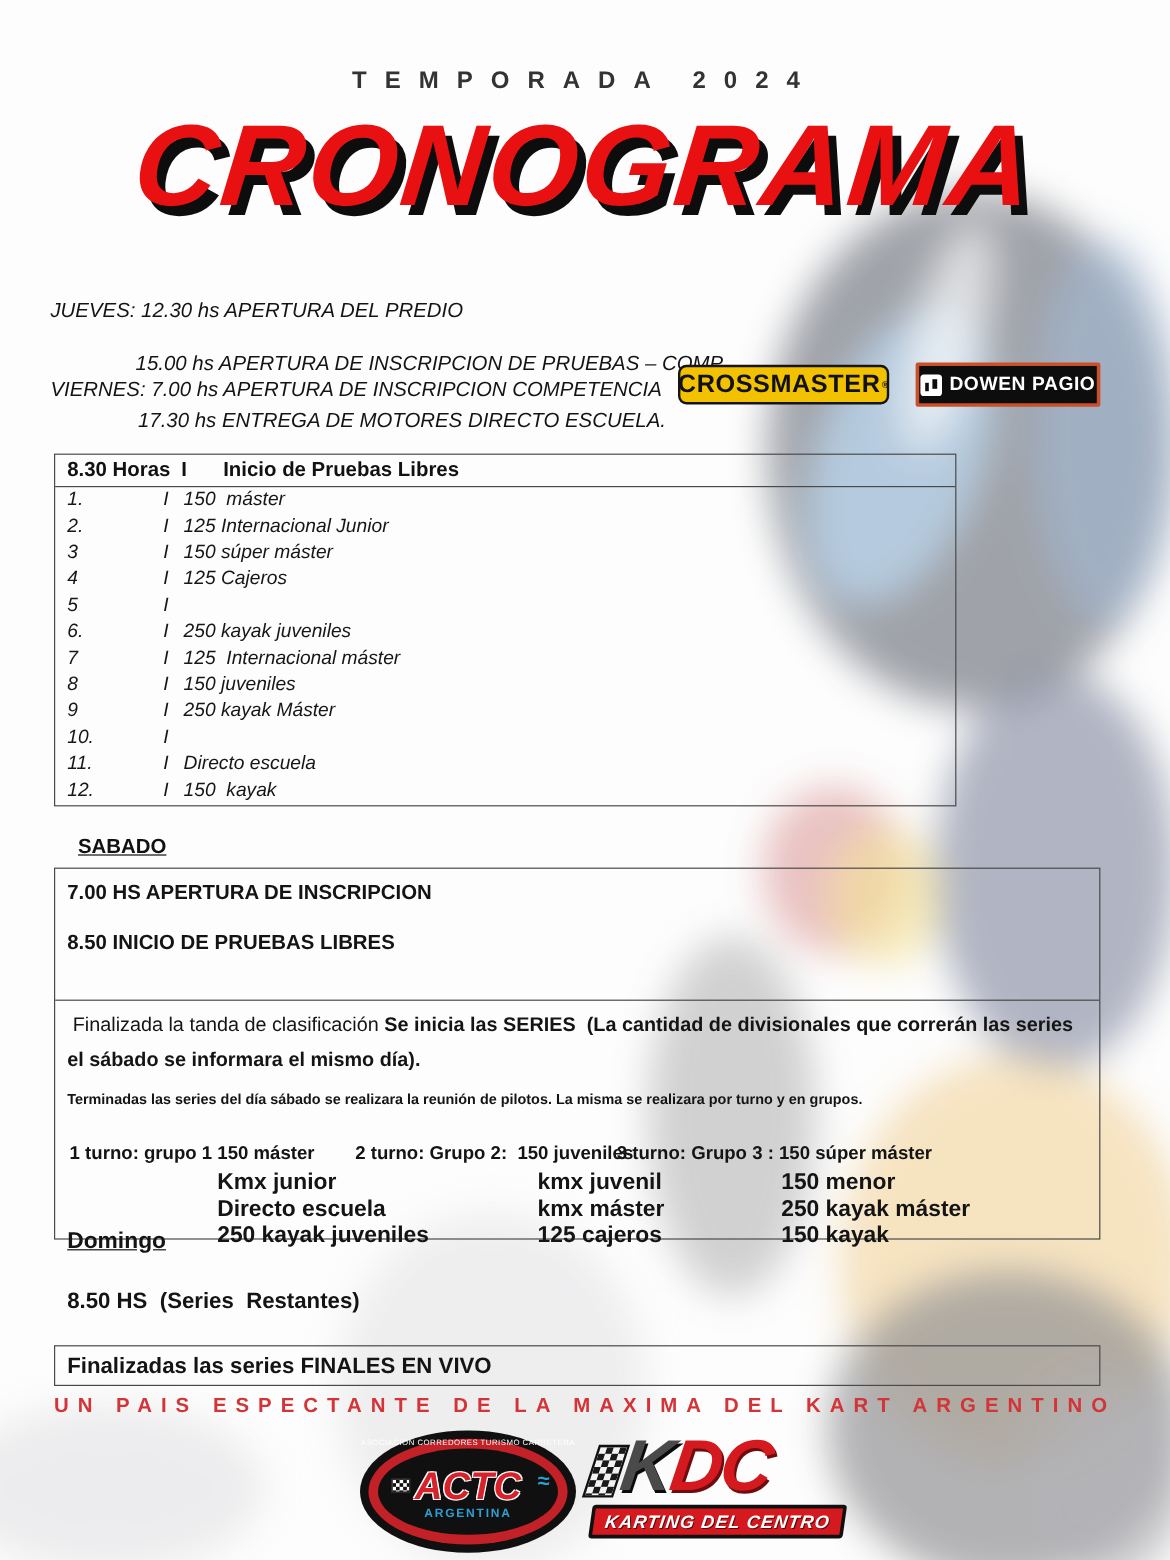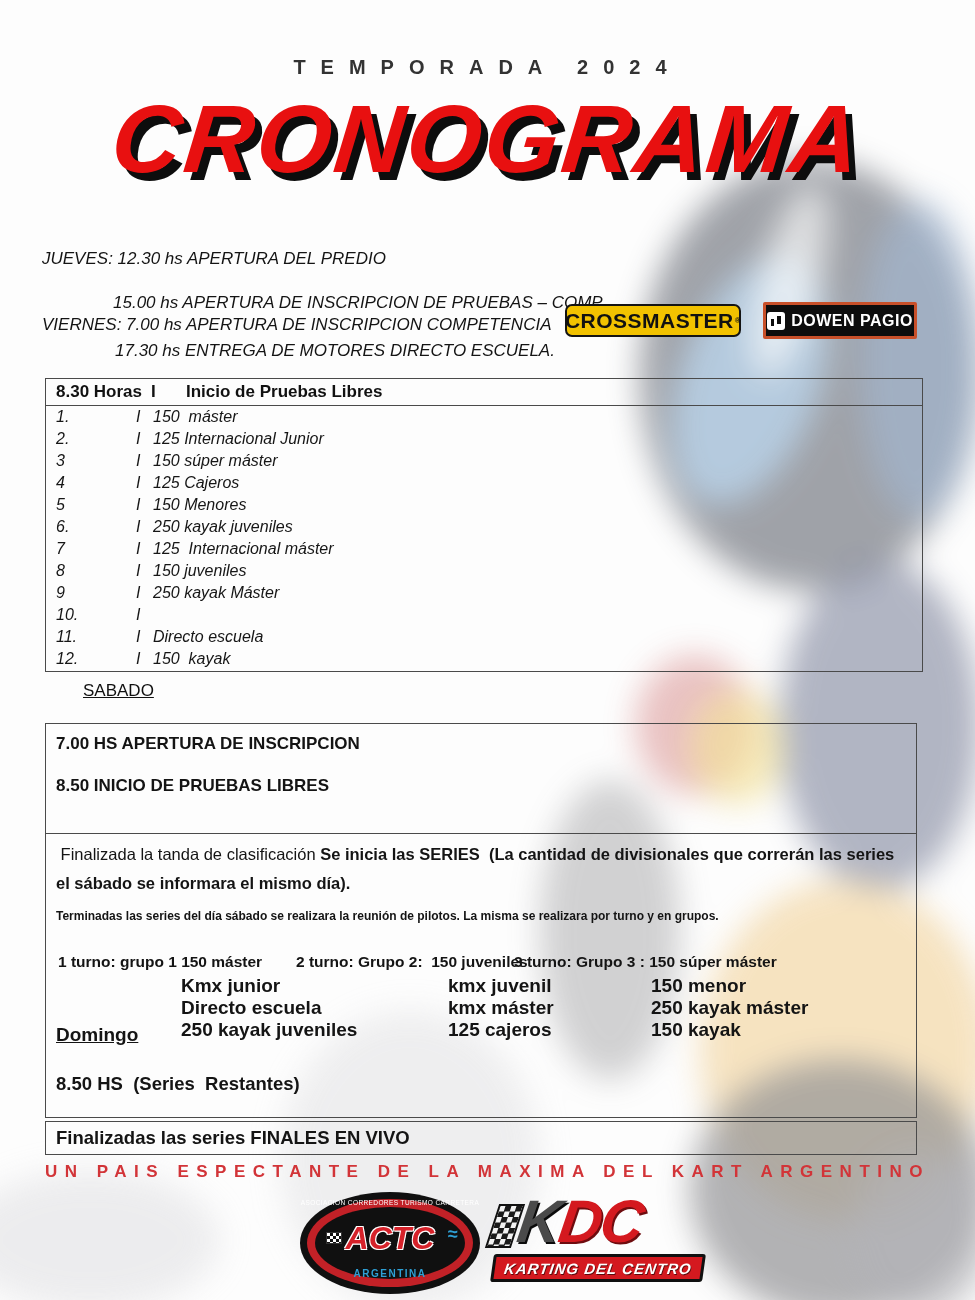--- a/index.html
+++ b/index.html
@@ -48,34 +48,34 @@
   .crossmaster sup { font-size:8px; margin-left:1px; }
   .dowen { position:absolute; left:763px; top:302px; width:154px; height:37px;
            background:#0d0d0d; border:3px solid #c8502a; border-radius:2px;
            display:flex; align-items:center; justify-content:center; gap:6px;
            color:#fff; font-size:16px; font-weight:900; letter-spacing:.5px; }
   .dp-icon { width:18px; height:18px; background:#fff; border-radius:3px; position:relative; flex:0 0 auto; }
   .dp-icon::before { content:""; position:absolute; left:4px; top:7px; width:3px; height:7px; background:#0d0d0d; }
   .dp-icon::after  { content:""; position:absolute; left:10px; top:4px; width:4px; height:8px; background:#0d0d0d; }
 
   
-  .tbl { position:absolute; left:45px; top:378px; width:878px; height:294px;
+  .tbl { position:absolute; left:45px; top:378px; width:752px; height:294px;
          border:1.6px solid #4a4a4a; background:transparent; }
   .tbl-head { display:grid; grid-template-columns:95px 35px 1fr; align-items:center;
               height:27px; padding-left:10px; font-size:17px; font-weight:bold; color:#111;
               border-bottom:1.6px solid #4a4a4a; }
   .tbl-row  { display:grid; grid-template-columns:80px 17px 1fr; align-items:center;
               height:22px; padding-left:10px; font-size:16px; font-style:italic; color:#161616; }
   .tbl-row .lbl, .pre { white-space:pre-wrap; }
 
-  .sabado-h { position:absolute; left:65px; top:681px; font-size:17px; font-weight:normal;
-              text-decoration:underline; color:#111;margin-left:18px; }
-
-  
-  .box2 { position:absolute; left:45px; top:723px; width:872px; height:395px;
+  .sabado-h { position:absolute; left:65px; top:696px; font-size:17px; font-weight:bold;
+              text-decoration:underline; color:#111; }
+
+  
+  .box2 { position:absolute; left:45px; top:723px; width:872px; height:310px;
           border:1.5px solid #4a4a4a; }
   .box2 > div { position:absolute; color:#141414; }
   .b2l1 { left:10px; top:10px;  font-size:17px; font-weight:bold; }
   .b2l2 { left:10px; top:52px;  font-size:17px; font-weight:bold; }
   .b2clasif { left:10px; top:88px; font-size:16.5px; }
   .b2div { left:0; right:0; top:109px; border-top:1.5px solid #4a4a4a; height:0; }
   .b2series { left:10px; top:116px; width:855px; font-size:16.5px; line-height:29px; }
   .b2reunion { left:10px; top:178px; width:860px; font-size:12px; font-weight:bold; line-height:29px; }
   .turno-title { top:229px; font-size:15.5px; font-weight:bold; }
   .tt1 { left:12px; }  .tt2 { left:250px; } .tt3 { left:468px; }
@@ -97,21 +97,21 @@
   .actc { position:absolute; left:300px; top:1192px; width:180px; height:102px; }
   .actc-outer { position:absolute; inset:0; background:#101010; border-radius:50%; }
   .actc-mid   { position:absolute; inset:7px; background:#c22127; border-radius:50%; }
   .actc-inner { position:absolute; inset:15px; background:#101010; border-radius:50%; }
   .actc-ring  { position:absolute; top:7px; left:0; right:0; text-align:center;
                 font-size:6.5px; color:#fff; letter-spacing:.4px; }
   .actc-name  { position:absolute; top:28px; left:0; right:0; text-align:center;
                 font-size:32px; font-weight:900; font-style:italic; color:#d6222a;
                 text-shadow:-1px -1px 0 #fff, 1px -1px 0 #fff, -1px 1px 0 #fff, 1px 1px 0 #fff; }
   .actc-country { position:absolute; top:64px; left:0; right:0; text-align:center;
-                  font-size:10px; font-weight:bold; letter-spacing:1.5px; color:#2e9fd4;margin-top:12px; }
+                  font-size:10px; font-weight:bold; letter-spacing:1.5px; color:#2e9fd4; }
   .actc-flag { position:absolute; left:26px; top:40px; width:16px; height:12px;
                background:repeating-conic-gradient(#111 0% 25%, #fff 0% 50%) 0 0/6px 6px; border:1px solid #333; }
   .actc-wave { position:absolute; right:22px; top:32px; font-size:18px; font-weight:bold; color:#2e9fd4; }
 
   
   .kdc { position:absolute; left:492px; top:1198px; width:225px; height:95px; }
   .kdc-letters { position:absolute; left:26px; top:-8px; font-size:60px; font-weight:900;
                  font-style:italic; letter-spacing:-2px; transform:skewX(-8deg); line-height:64px; }
   .kdc-k  { color:#4a4a4a; text-shadow:2px 2px 0 #0b0b0b; }
   .kdc-dc { color:#d4191f; text-shadow:2px 2px 0 #6e0c0f; }
@@ -185,21 +185,20 @@
           <span class="lbl">150 súper máster</span>
         </div>
       <div class="tbl-row">
           <span>4</span>
           <span>I</span>
           <span class="lbl">125 Cajeros</span>
         </div>
       <div class="tbl-row">
           <span>5</span>
           <span>I</span>
-          <span class="lbl">150 Menores</span>
         </div>
       <div class="tbl-row">
           <span>6.</span>
           <span>I</span>
           <span class="lbl">250 kayak juveniles</span>
         </div>
       <div class="tbl-row">
           <span>7</span>
           <span>I</span>
           <span class="lbl">125  Internacional máster</span>

